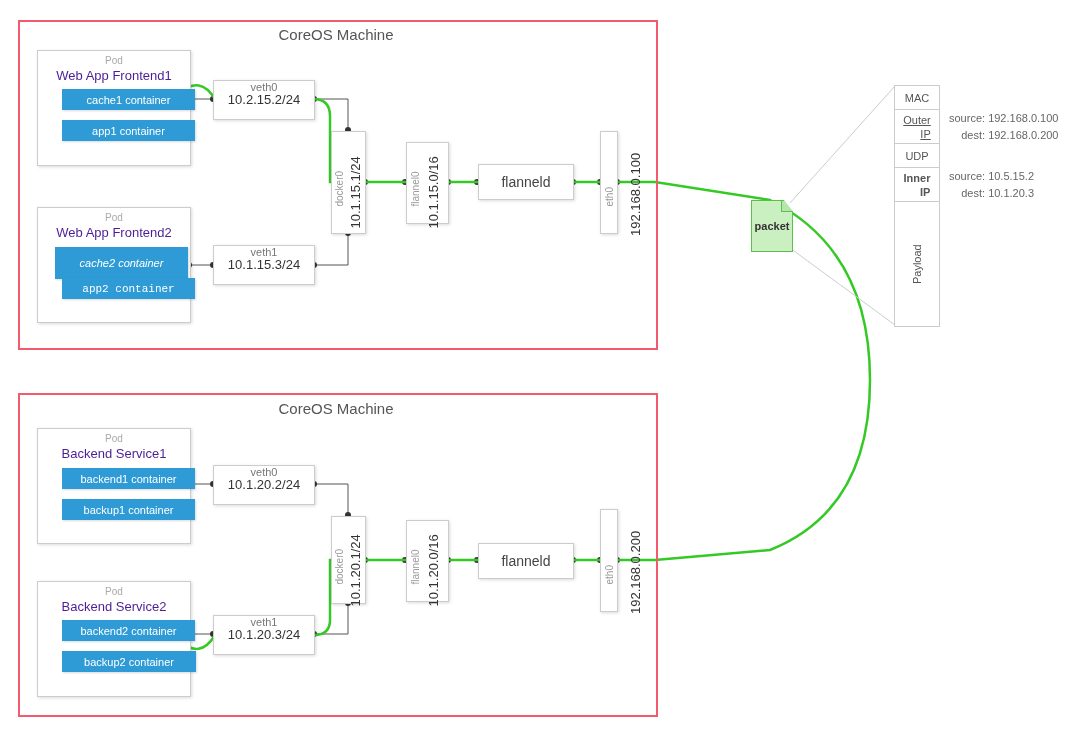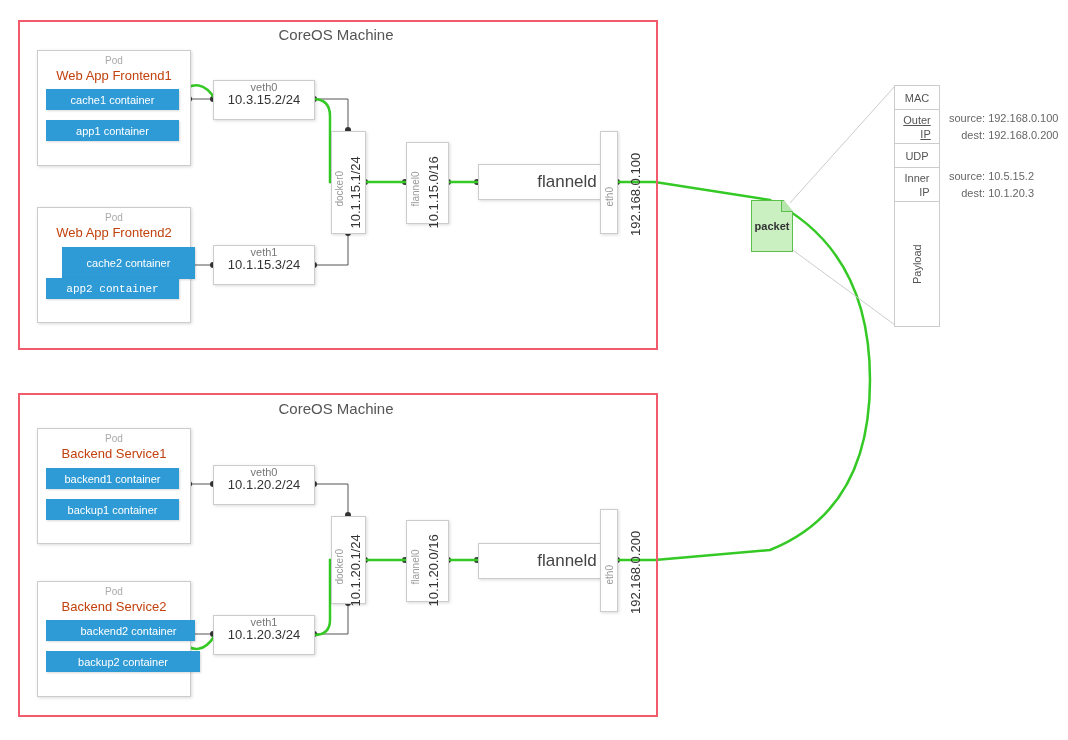--- a/index.html
+++ b/index.html
@@ -5,43 +5,43 @@
   html,body{margin:0;padding:0;width:1068px;height:740px;background:#fff;
             font-family:"Segoe UI","Helvetica Neue",Arial,sans-serif;
             font-size:12px;color:#333;}
   .box{position:absolute;background:#fff;border:1px solid #ccc;
        box-shadow:1px 1px 3px rgba(0,0,0,.15);text-align:center;}
   .machine{position:absolute;border:2px solid #f15b6c;}
   .machine-title{position:absolute;left:0;right:0;top:6px;text-align:center;
                  font-size:15px;color:#555;}
   .pod{text-align:center;padding-top:4px;}
   .pod-label{font-size:10px;color:#aaa;}
-  .pod-name{font-size:13px;color:#c2410c;margin:2px 0 6px;}
+  .pod-name{font-size:13px;color:#4c1d95;margin:2px 0 6px;}
   .blue{position:absolute;background:#2e9bd6;color:#fff;font-size:11px;
         display:flex;align-items:center;justify-content:center;
-        box-shadow:1px 1px 2px rgba(0,0,0,.15);}
+        box-shadow:1px 1px 2px rgba(0,0,0,.15);margin-left:16px;}
   .iface{font-size:11px;color:#777;}
   .iface .ip{font-size:13px;color:#333;margin-top:-1px;}
   .vlabel{position:absolute;transform:rotate(-90deg);transform-origin:center;
           font-size:10px;color:#999;}
   .vip  {position:absolute;transform:rotate(-90deg);transform-origin:center;
           font-size:13px;color:#333;}
   .pkt-cell{position:absolute;border:1px solid #ccc;background:#fff;
             display:flex;align-items:center;justify-content:center;
             font-size:11px;color:#555;text-align:right;line-height:1.3;}
   .pkt-text{position:absolute;font-size:11px;color:#666;line-height:1.5;text-align:right;}
   .packet{position:absolute;width:40px;height:50px;background:#caf0c2;
           border:1px solid #5bbf4b;
           clip-path:polygon(0 0,78% 0,100% 22%,100% 100%,0 100%);
           display:flex;align-items:center;justify-content:center;
           font-size:11px;font-weight:bold;color:#333;}
   .packet::after{content:"";position:absolute;top:0;right:0;width:10px;height:10px;
                  background:#b6e6ab;border-left:1px solid #5bbf4b;
                  border-bottom:1px solid #5bbf4b;}
-  .small{font-size:17px;color:#444;display:flex;align-items:center;justify-content:center;padding-left:41px;}
+  .small{font-size:14px;color:#444;display:flex;align-items:center;justify-content:center;}
 </style>
 </head>
 <body>
 
 <svg width="1068" height="740" style="position:absolute;left:0;top:0">
 
   <g stroke="#555" stroke-width="1" fill="none">
     <line x1="189" y1="99" x2="213" y2="99"></line>
     <line x1="314" y1="99" x2="348" y2="99"></line>
     <line x1="348" y1="99" x2="348" y2="130"></line>
@@ -122,26 +122,26 @@
   <div class="pod-label">Pod</div>
   <div class="pod-name">Web App Frontend1</div>
 </div>
 <div class="blue" style="left:46px;top:89px;width:133px;height:21px;">cache1 container</div>
 <div class="blue" style="left:46px;top:120px;width:133px;height:21px;">app1 container</div>
 
 <div class="box pod" style="left:37px;top:207px;width:152px;height:110px;">
   <div class="pod-label">Pod</div>
   <div class="pod-name">Web App Frontend2</div>
 </div>
-<div class="blue" style="left:62px;top:247px;width:133px;height:32px;">cache2 container</div>
+<div class="blue" style="left:39px;top:247px;width:133px;height:32px;font-style:italic;">cache2 container</div>
 <div class="blue" style="left:46px;top:278px;width:133px;height:21px;font-family:Liberation Mono, monospace;">app2 container</div>
 
 <div class="box iface" style="left:213px;top:80px;width:100px;height:38px;">
   <div>veth0</div>
-  <div class="ip">10.3.15.2/24</div>
+  <div class="ip">10.2.15.2/24</div>
 </div>
 <div class="box iface" style="left:213px;top:245px;width:100px;height:38px;">
   <div>veth1</div>
   <div class="ip">10.1.15.3/24</div>
 </div>
 
 <div class="box" style="left:331px;top:131px;width:33px;height:101px;"></div>
 <div class="vlabel" style="left:314px;top:176px;width:50px;">docker0</div>
 <div class="vip" style="left:310px;top:176px;width:90px;">10.1.15.1/24</div>
 
@@ -162,22 +162,22 @@
   <div class="pod-label">Pod</div>
   <div class="pod-name">Backend Service1</div>
 </div>
 <div class="blue" style="left:46px;top:468px;width:133px;height:21px;text-align:right;">backend1 container</div>
 <div class="blue" style="left:46px;top:499px;width:133px;height:21px;">backup1 container</div>
 
 <div class="box pod" style="left:37px;top:581px;width:152px;height:110px;">
   <div class="pod-label">Pod</div>
   <div class="pod-name">Backend Service2</div>
 </div>
-<div class="blue" style="left:46px;top:620px;width:133px;height:21px;padding-left:16px;">backend2 container</div>
-<div class="blue" style="left:46px;top:651px;width:154px;height:21px;">backup2 container</div>
+<div class="blue" style="left:46px;top:620px;width:133px;height:21px;">backend2 container</div>
+<div class="blue" style="left:46px;top:651px;width:134px;height:21px;">backup2 container</div>
 
 <div class="box iface" style="left:213px;top:465px;width:100px;height:38px;">
   <div>veth0</div>
   <div class="ip">10.1.20.2/24</div>
 </div>
 <div class="box iface" style="left:213px;top:615px;width:100px;height:38px;">
   <div>veth1</div>
   <div class="ip">10.1.20.3/24</div>
 </div>
 
@@ -194,21 +194,21 @@
 <div class="box" style="left:600px;top:509px;width:16px;height:101px;"></div>
 <div class="vlabel" style="left:584px;top:554px;width:50px;">eth0</div>
 <div class="vip" style="left:583px;top:554px;width:105px;">192.168.0.200</div>
 
 <div class="packet" style="left:751px;top:200px;">packet</div>
 
 <div class="pkt-cell" style="left:894px;top:85px;width:44px;height:24px;">MAC</div>
 <div class="pkt-cell" style="left:894px;top:109px;width:44px;height:34px;white-space:pre;text-decoration:underline;">Outer
 IP</div>
 <div class="pkt-cell" style="left:894px;top:143px;width:44px;height:24px;">UDP</div>
-<div class="pkt-cell" style="left:894px;top:167px;width:44px;height:34px;white-space:pre;">Inner
+<div class="pkt-cell" style="left:894px;top:167px;width:44px;height:34px;white-space:pre;font-weight:bold;">Inner
 IP</div>
 <div class="pkt-cell" style="left:894px;top:201px;width:44px;height:124px;">
   <span style="transform:rotate(-90deg);display:inline-block;">Payload</span>
 </div>
 
 <div class="pkt-text" style="left:949px;top:110px;">
   <div>source: 192.168.0.100</div>
   <div>dest: 192.168.0.200</div>
 </div>
 <div class="pkt-text" style="left:949px;top:168px;">

